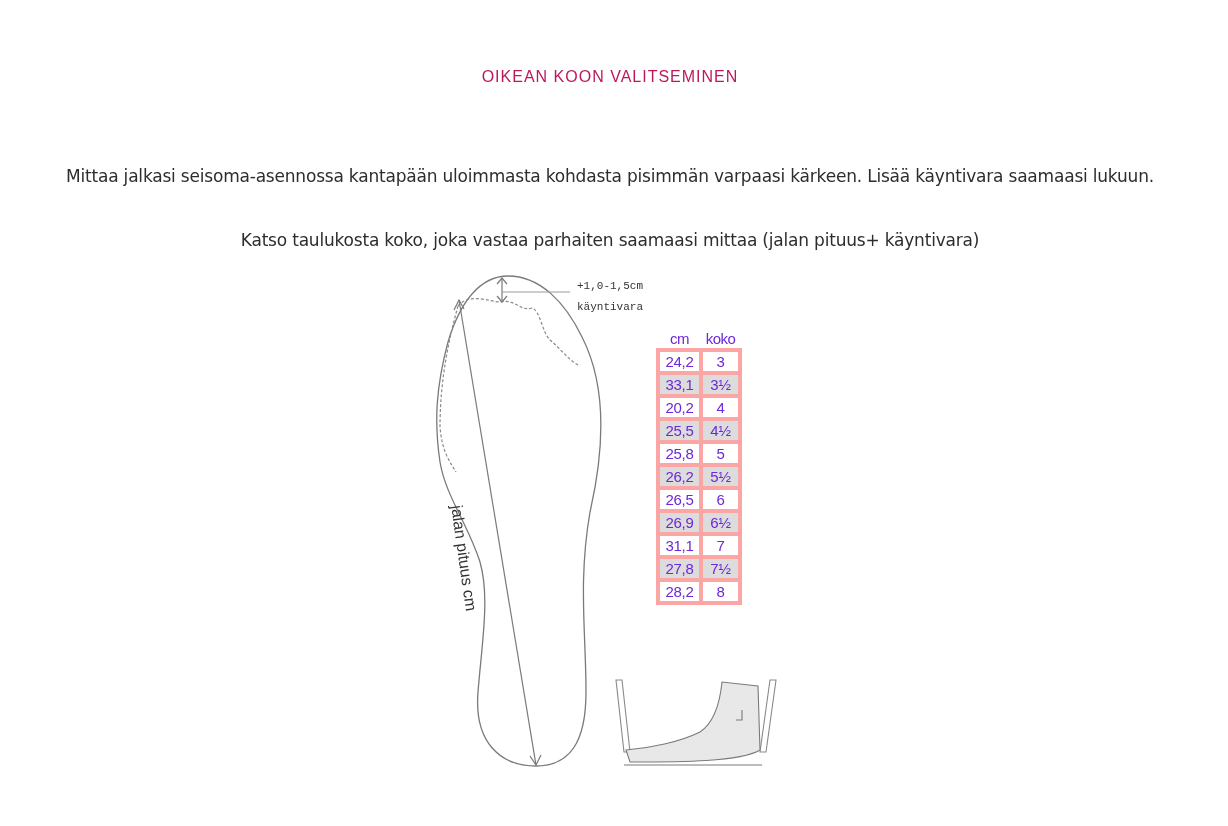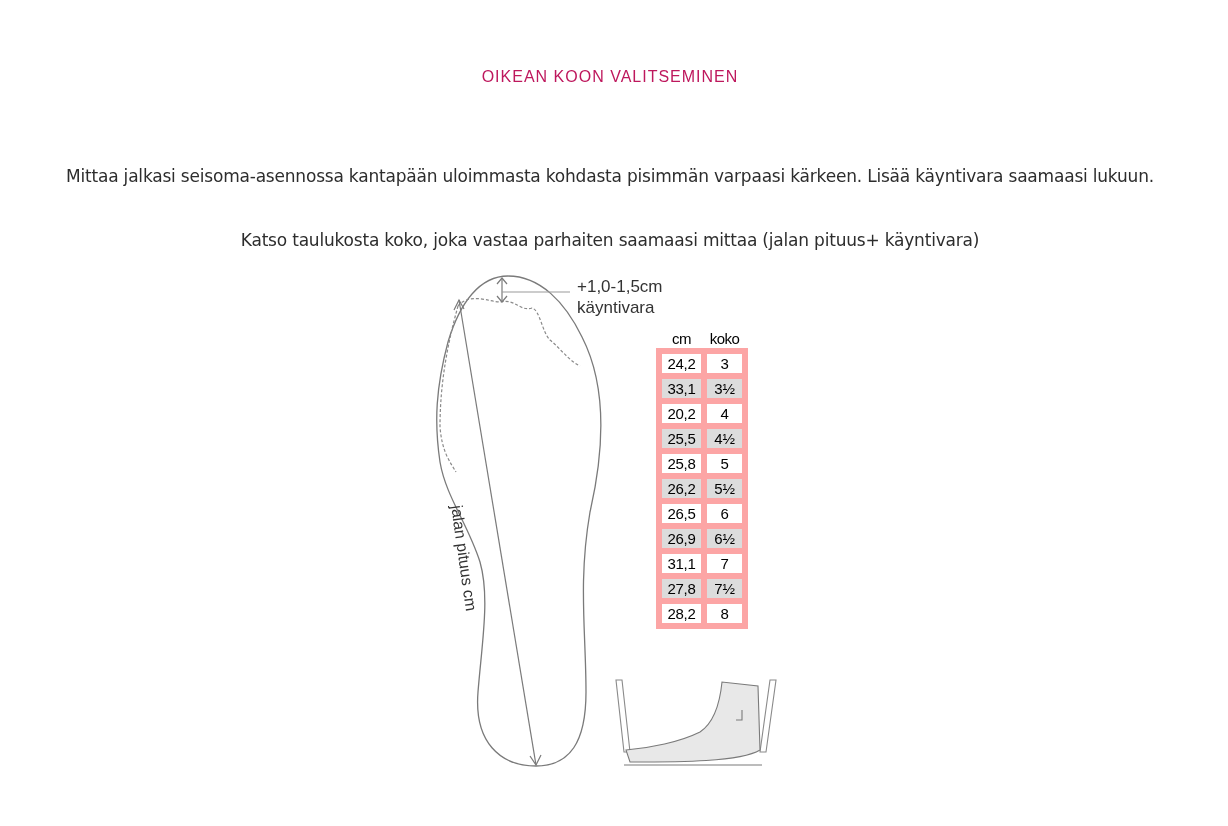--- a/index.html
+++ b/index.html
@@ -3,25 +3,25 @@
 <meta charset="utf-8">
 <style>
   html, body { margin:0; padding:0; background:#ffffff; }
   body { width:1228px; height:826px; position:relative; overflow:hidden; color:#2b2b2b; font-family:"Liberation Sans", sans-serif; }
   .title { position:absolute; top:68px; left:0; width:1220px; text-align:center; font-size:16px; letter-spacing:1px; color:#be185d; }
   .para { position:absolute; left:0; width:1220px; text-align:center; font-size:17px; font-family:"DejaVu Sans", sans-serif; letter-spacing:-0.2px; color:#2d2d2d;margin-top:36px; }
   .p1 { top:130px; }
   .p2 { top:194px; }
   .figure { position:absolute; left:420px; top:262px; width:400px; height:520px; }
   .figure svg { position:absolute; left:0; top:0; }
-  .margin-label { position:absolute; left:157px; top:14px; font-family:Liberation Sans, sans-serif; font-size:17px; line-height:21px; color:#333; }
+  .margin-label { position:absolute; left:157px; top:14px; font-family:Liberation Mono, monospace; font-size:11px; line-height:21px; color:#333; }
   .length-label { position:absolute; left:45px; top:242px; transform:rotate(82deg); transform-origin:left top; font-family:"Liberation Sans", sans-serif; font-size:16px; color:#333; white-space:nowrap; }
-  .size-table { position:absolute; left:236px; top:66px; border-collapse:collapse; font-family:"Liberation Sans", sans-serif; font-size:15px; color:#000000; }
+  .size-table { position:absolute; left:236px; top:66px; border-collapse:collapse; font-family:"Liberation Sans", sans-serif; font-size:15px; color:#6d28d9; }
   .size-table th { font-weight:normal; padding:0; height:20px; text-align:center; letter-spacing:-0.5px; }
-  .size-table td { border:6px solid #fca5a5; height:19px; padding:0; text-align:center; letter-spacing:-0.3px; }
+  .size-table td { border:4px solid #fca5a5; height:19px; padding:0; text-align:center; letter-spacing:-0.3px; }
   .size-table td.cm { width:39px; }
   .size-table td.koko { width:35px; }
   .size-table tr.shade td { background:#dcdcdc; }
 </style>
 </head>
 <body>
 
 <div class="title">OIKEAN KOON VALITSEMINEN</div>
 <div class="para p1">Mittaa jalkasi seisoma-asennossa kantapään uloimmasta kohdasta pisimmän varpaasi kärkeen. Lisää käyntivara saamaasi lukuun.</div>
 <div class="para p2">Katso taulukosta koko, joka vastaa parhaiten saamaasi mittaa (jalan pituus+ käyntivara)</div>

